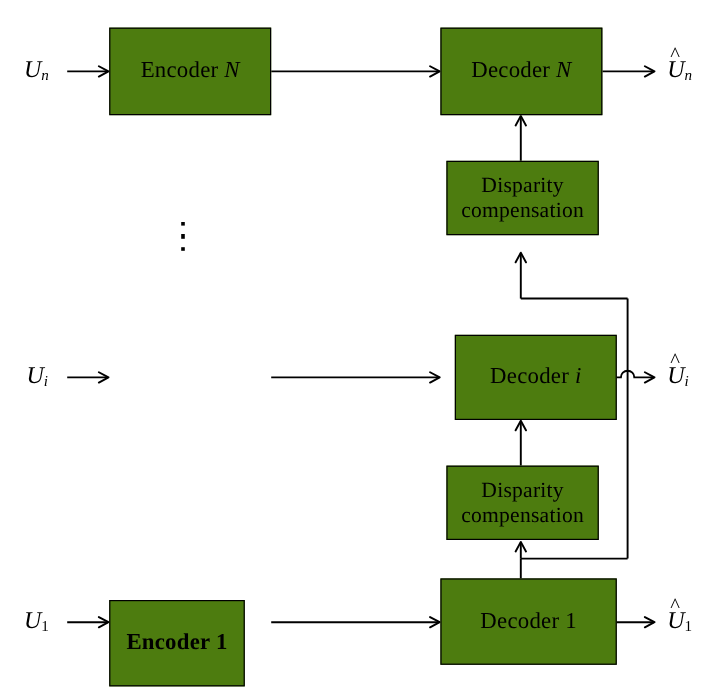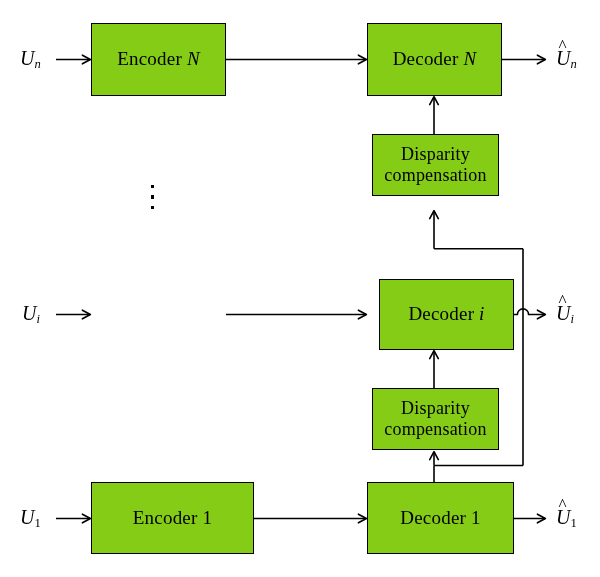--- a/index.html
+++ b/index.html
@@ -8,21 +8,21 @@
     width:600px;height:577px;
     background:#ffffff;
     font-family:"Liberation Serif","DejaVu Serif",serif;
     overflow:hidden;
   }
   #wires{position:absolute;left:0;top:0;width:600px;height:577px;}
   .box{
     position:absolute;
     box-sizing:border-box;
     border:1.6px solid #000000;
-    background:#84cc16;
+    background:#4d7c0f;
     display:flex;
     align-items:center;
     justify-content:center;
     text-align:center;
     font-size:19px;
     line-height:1.18;
     color:#000000;
     letter-spacing:.2px;
   }
   .box .lbl{display:block;}
@@ -125,21 +125,21 @@
       <span>Decoder</span>
       <span class="it">i</span>
     </span>
   </div>
 
   <div class="box" style="left:372px;top:388px;width:127px;height:62px;flex-direction:column;font-size:18px;">
     <span class="lbl">Disparity</span>
     <span class="lbl">compensation</span>
   </div>
 
-  <div class="box" style="left:91px;top:482px;width:163px;height:72px;">
+  <div class="box" style="left:91px;top:500px;width:113px;height:72px;font-weight:bold;">
     <span class="lbl">
       <span>Encoder</span>
       <span class="up">1</span>
     </span>
   </div>
 
   <div class="box" style="left:367px;top:482px;width:147px;height:72px;">
     <span class="lbl">
       <span>Decoder</span>
       <span class="up">1</span>

